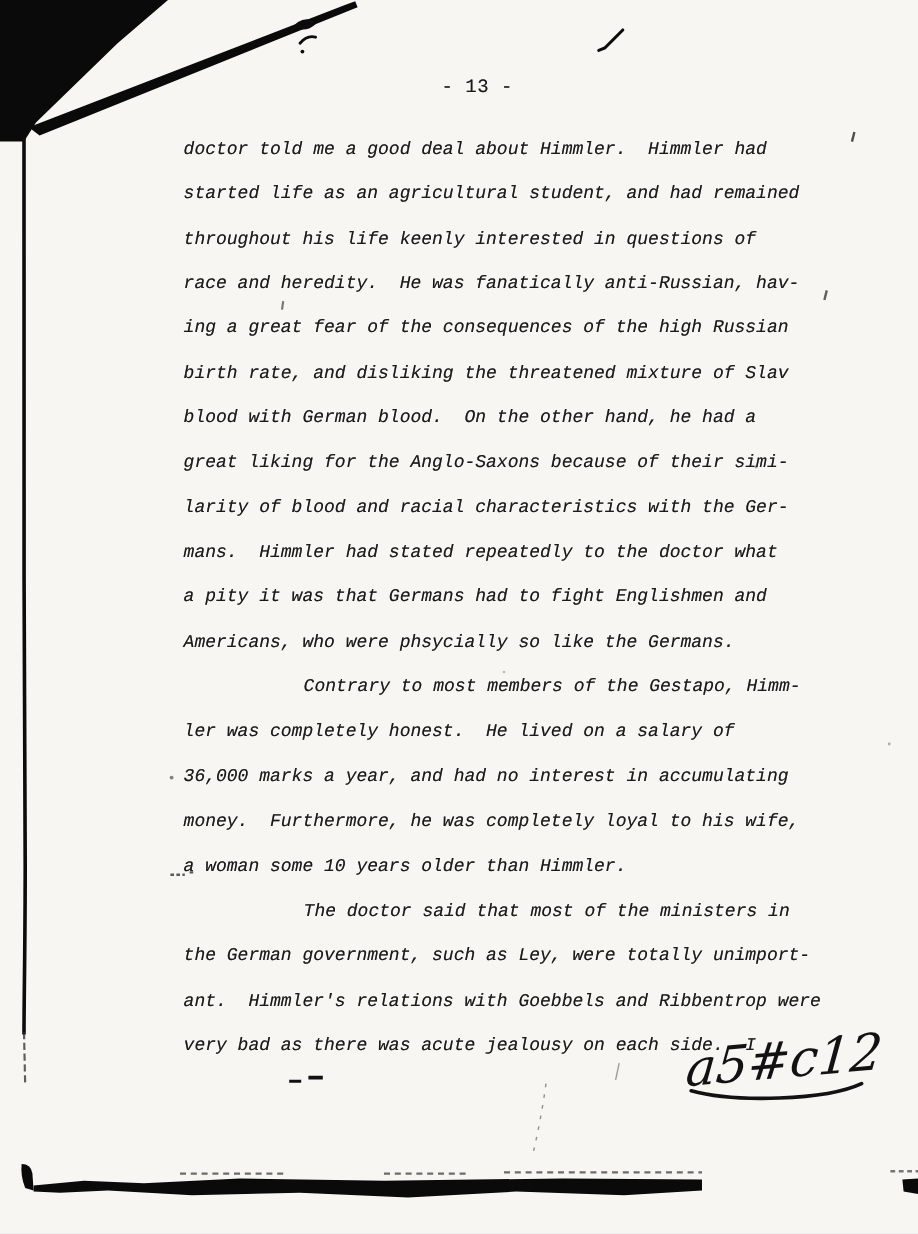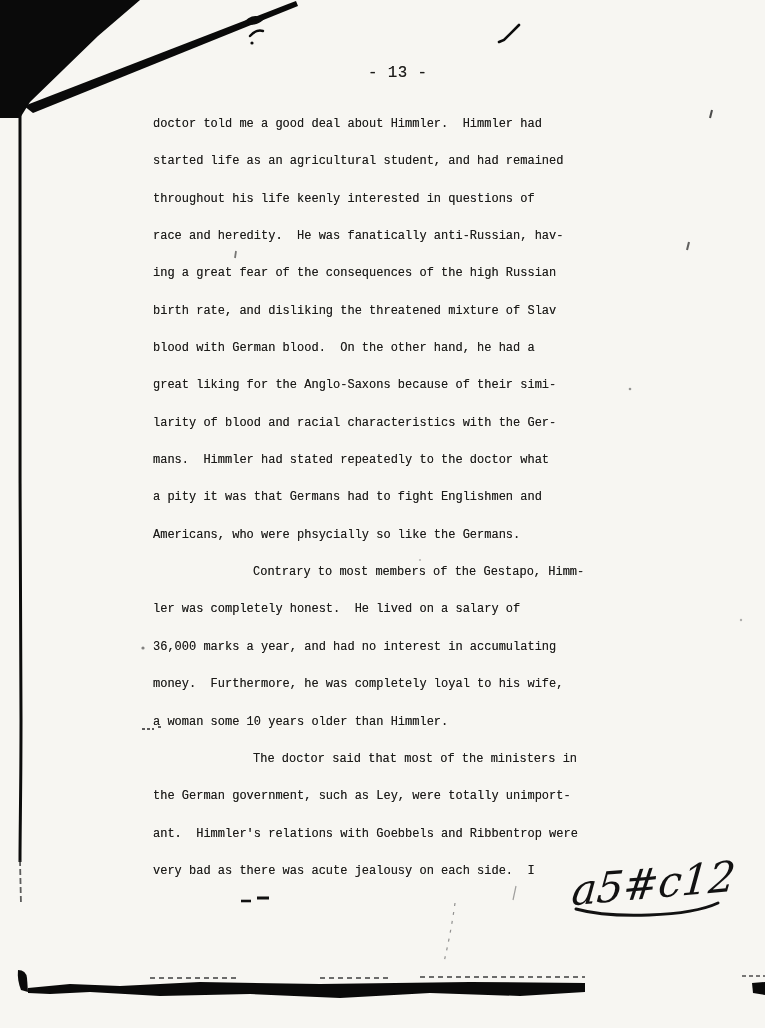--- a/index.html
+++ b/index.html
@@ -21,24 +21,25 @@
     top:64px;left:368px;
     font-size:15.8px;
     letter-spacing:.4px;
     white-space:pre;
     text-shadow:0 0 .5px rgba(20,20,20,.55);
   }
   .text-body{
     position:absolute;
     top:106px;left:153px;
     width:600px;
-    font-size:12px;
+    font-size:15px;
     line-height:37.35px;
     white-space:pre;
     text-shadow:0 0 .5px rgba(20,20,20,.55);
+    font-style:italic;
   }
   .text-body .line{height:37.35px;}
   .text-body .line.indent{padding-left:100px;}
   .annotation{
     position:absolute;
     top:866px;left:572px;
     font-family:"DejaVu Serif","Liberation Serif",serif;
     font-style:italic;
     font-size:42px;
     color:var(--annotation-ink);

